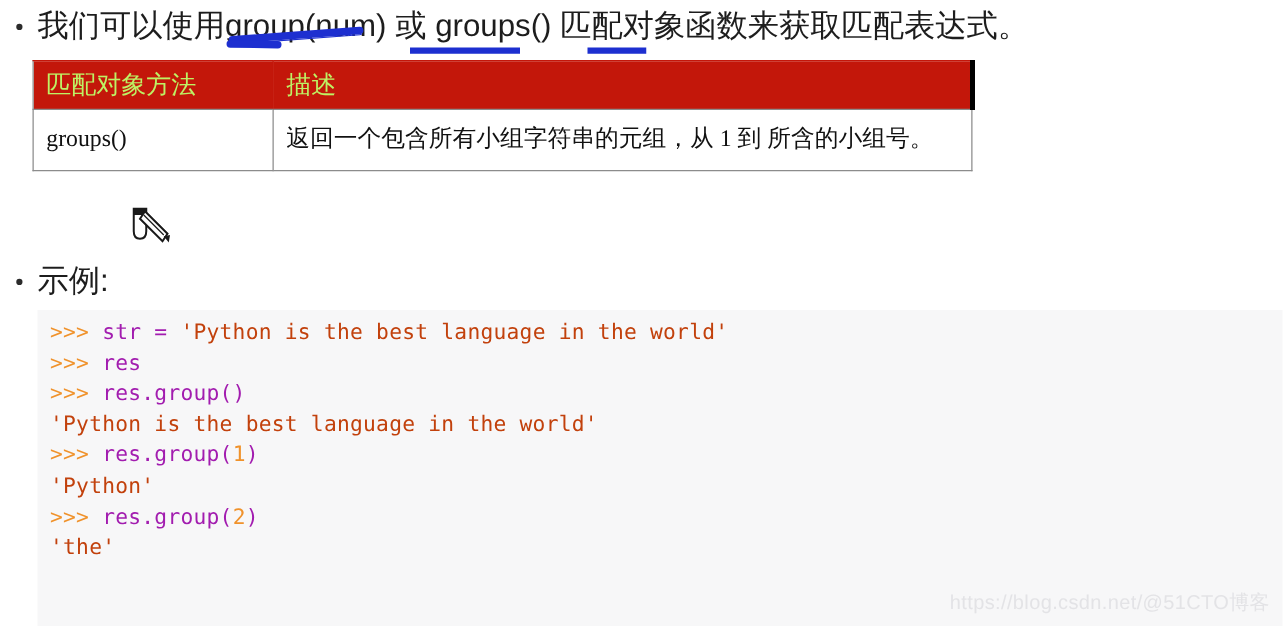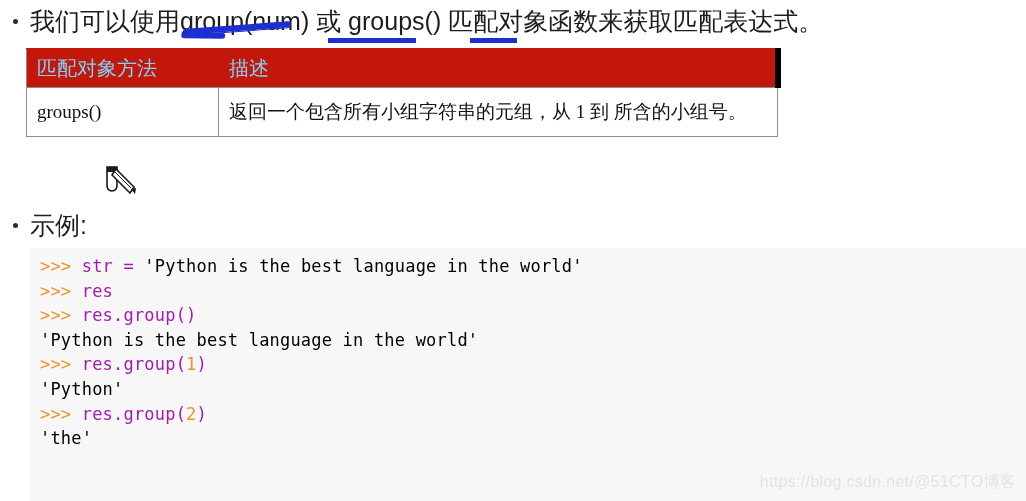--- a/index.html
+++ b/index.html
@@ -99,34 +99,34 @@
   #methods-table col.c2 { width: 559px; }
   #methods-table th,
   #methods-table td {
     border: 1px solid #8c8c8c;
     padding: 6px 10px;
     vertical-align: middle;
     text-align: left;
   }
   #methods-table thead th {
     background: #C3170A;
-    color: #7dd3fc;
+    color: #bef264;
     font-weight: normal;
     font-size: 20px;
     line-height: 26px;
     height: 24px;
     font-family: "Liberation Serif", "DejaVu Serif", serif;
     border-color: #C3170A;
     border-bottom: 1px solid #8c8c8c;
   }
   #methods-table thead th:first-child {
     border-left: 1px solid #8c8c8c;
   }
   #methods-table thead th:last-child {
-    border-right: 6px solid #000000;
+    border-right: 4px solid #000000;
   }
   #methods-table tbody td {
     font-size: 19px;
     line-height: 28px;
     color: #111;
     font-family: "Liberation Serif", "DejaVu Serif", serif;
   }
   .cell-method {
     white-space: nowrap;
     position: relative;
@@ -157,21 +157,21 @@
   }
   .code-line {
     font-family: "DejaVu Sans Mono", "Liberation Mono", monospace;
     font-size: 17px;
     line-height: 24.6px;
     white-space: pre;
     color: #3c3c3c;
     letter-spacing: 0.2px;
   }
   .tok-prompt { color: #f0922b; }
-  .tok-str    { color: #000000; }
+  .tok-str    { color: #c2410c; }
   .tok-num    { color: #f0922b; }
   .tok-plain  { color: #a21caf; }
 
   
   #watermark {
     position: absolute;
     right: 10px;
     bottom: 8px;
     font-size: 16px;
     color: #e3e3e6;

